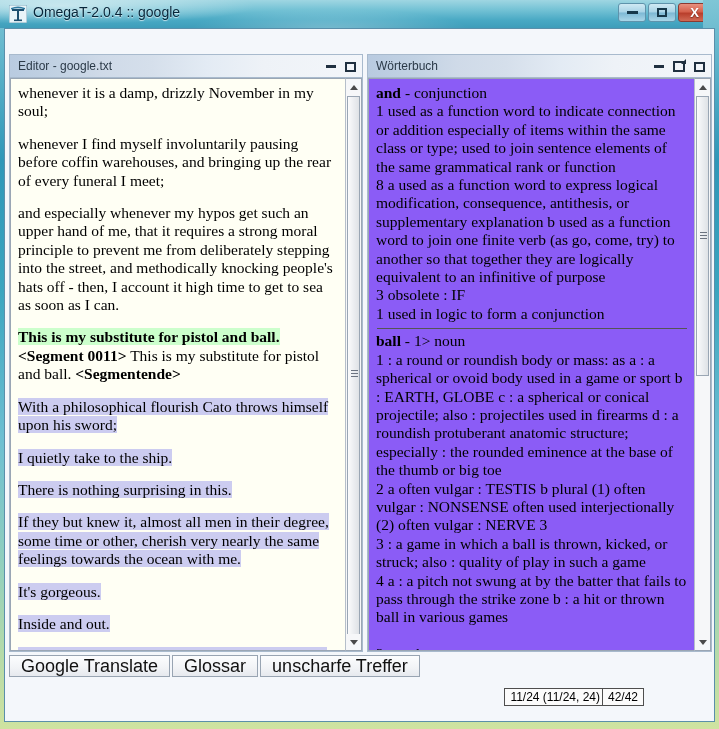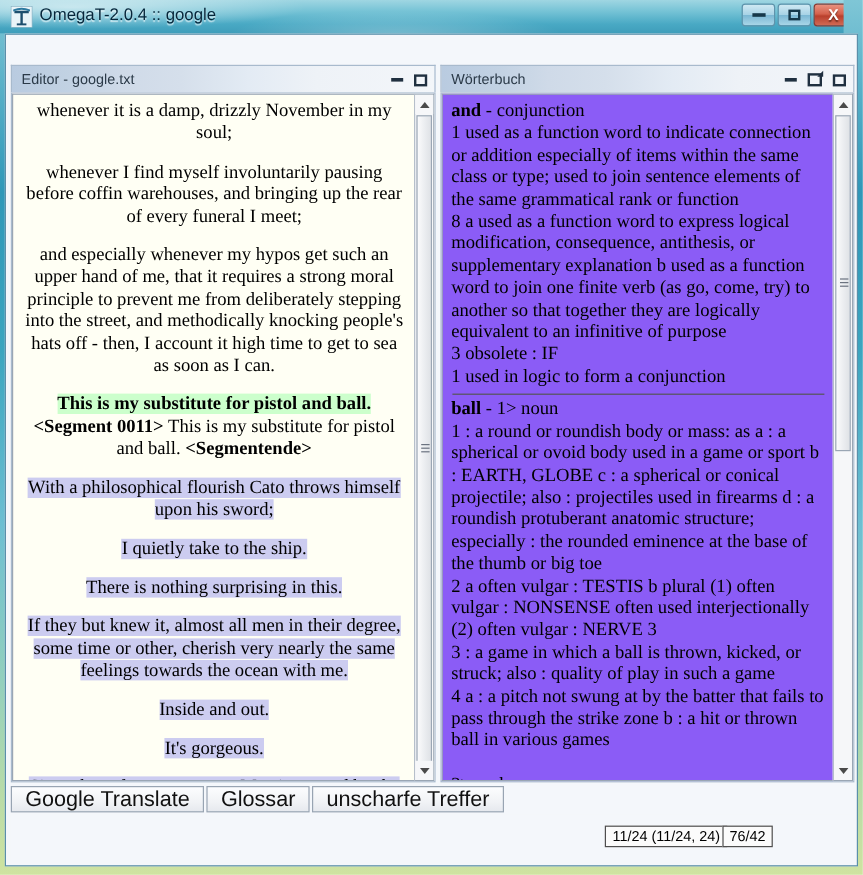--- a/index.html
+++ b/index.html
@@ -137,21 +137,21 @@
     border-right: none;
     background: #fffff4;
     overflow: hidden;
     padding: 5px 6px 0 7px;
     font-family: "Liberation Serif", serif;
     font-size: 15.5px;
     line-height: 18.4px;
     color: #000;
   }
   #dict-area { background: #8b5cf6; }
-  .para { margin: 0 0 14px 0; text-align: center; }
+  .para { margin: 0 0 14px 0; }
   .para.tight { margin-bottom: 0; }
   .hl-green { background: #ccffcc; font-weight: bold; }
   .hl-lav { background: #ccccf0; }
   .bold { font-weight: bold; }
   .dict-line { margin: 0; }
   .dict-sep {
     border: none; border-top: 1px solid #555;
     margin: 5px 1px 3px 1px;
   }
   .dict-gap { height: 18px; }
@@ -277,22 +277,22 @@
             <p class="para">whenever it is a damp, drizzly November in my soul;</p>
             <p class="para">whenever I find myself involuntarily pausing before coffin warehouses, and bringing up the rear of every funeral I meet;</p>
             <p class="para">and especially whenever my hypos get such an upper hand of me, that it requires a strong moral principle to prevent me from deliberately stepping into the street, and methodically knocking people's hats off - then, I account it high time to get to sea as soon as I can.</p>
 
             <p class="para"><span class="hl-green">This is my substitute for pistol and ball.</span><br><span class="bold">&lt;Segment 0011&gt;</span> <span>This is my substitute for pistol and ball.</span> <span class="bold">&lt;Segmentende&gt;</span></p>
 
             <p class="para"><span class="hl-lav">With a philosophical flourish Cato throws himself upon his sword;</span></p>
             <p class="para"><span class="hl-lav">I quietly take to the ship.</span></p>
             <p class="para"><span class="hl-lav">There is nothing surprising in this.</span></p>
             <p class="para"><span class="hl-lav">If they but knew it, almost all men in their degree, some time or other, cherish very nearly the same feelings towards the ocean with me.</span></p>
+            <p class="para"><span class="hl-lav">It's gorgeous.</span></p>
             <p class="para"><span class="hl-lav">Inside and out.</span></p>
-            <p class="para"><span class="hl-lav">It's gorgeous.</span></p>
             <p class="para tight"><span class="hl-lav">Since the software on every Mac is created by the</span></p>
           </div>
 
           <div class="vscroll">
             <div class="sb-arrow up">
               <span class="tri-up"></span>
             </div>
             <div class="sb-thumb" style="top:17px; height:555px;">
               <span class="sb-grip">
                   <span></span>
@@ -361,17 +361,17 @@
     </div>
 
     <div id="tabstrip">
       <div class="tab">Google Translate</div>
       <div class="tab">Glossar</div>
       <div class="tab">unscharfe Treffer</div>
     </div>
 
     <div id="statusbar">
       <div class="status-box" id="status-progress">11/24 (11/24, 24)</div>
-      <div class="status-box" id="status-count">76/42</div>
+      <div class="status-box" id="status-count">42/42</div>
     </div>
 
   </div>
 </div>
 
 </body></html>

